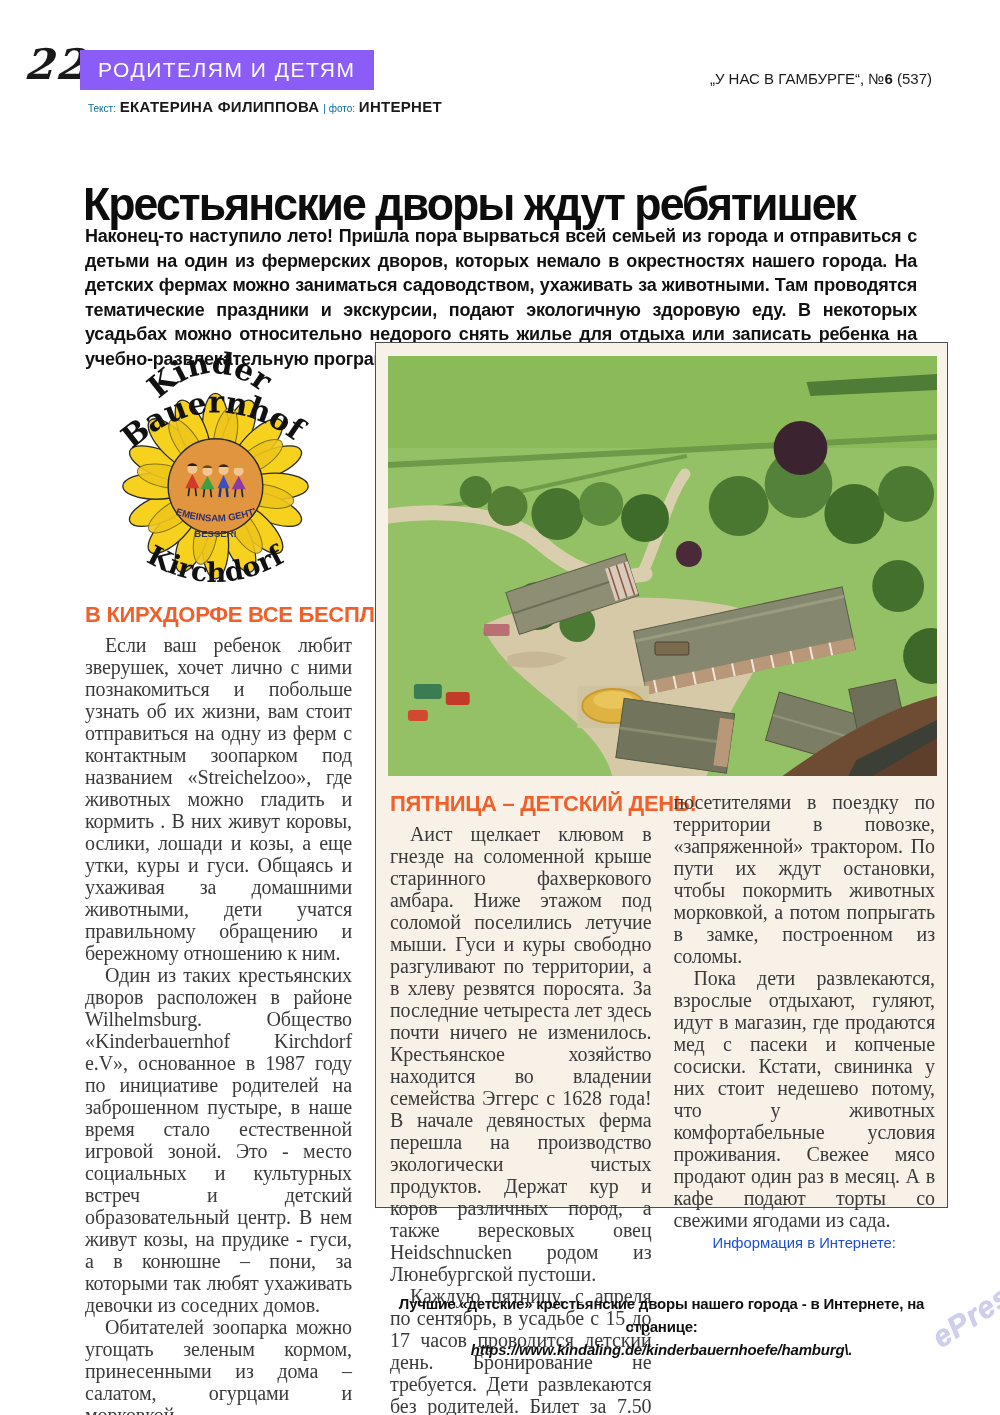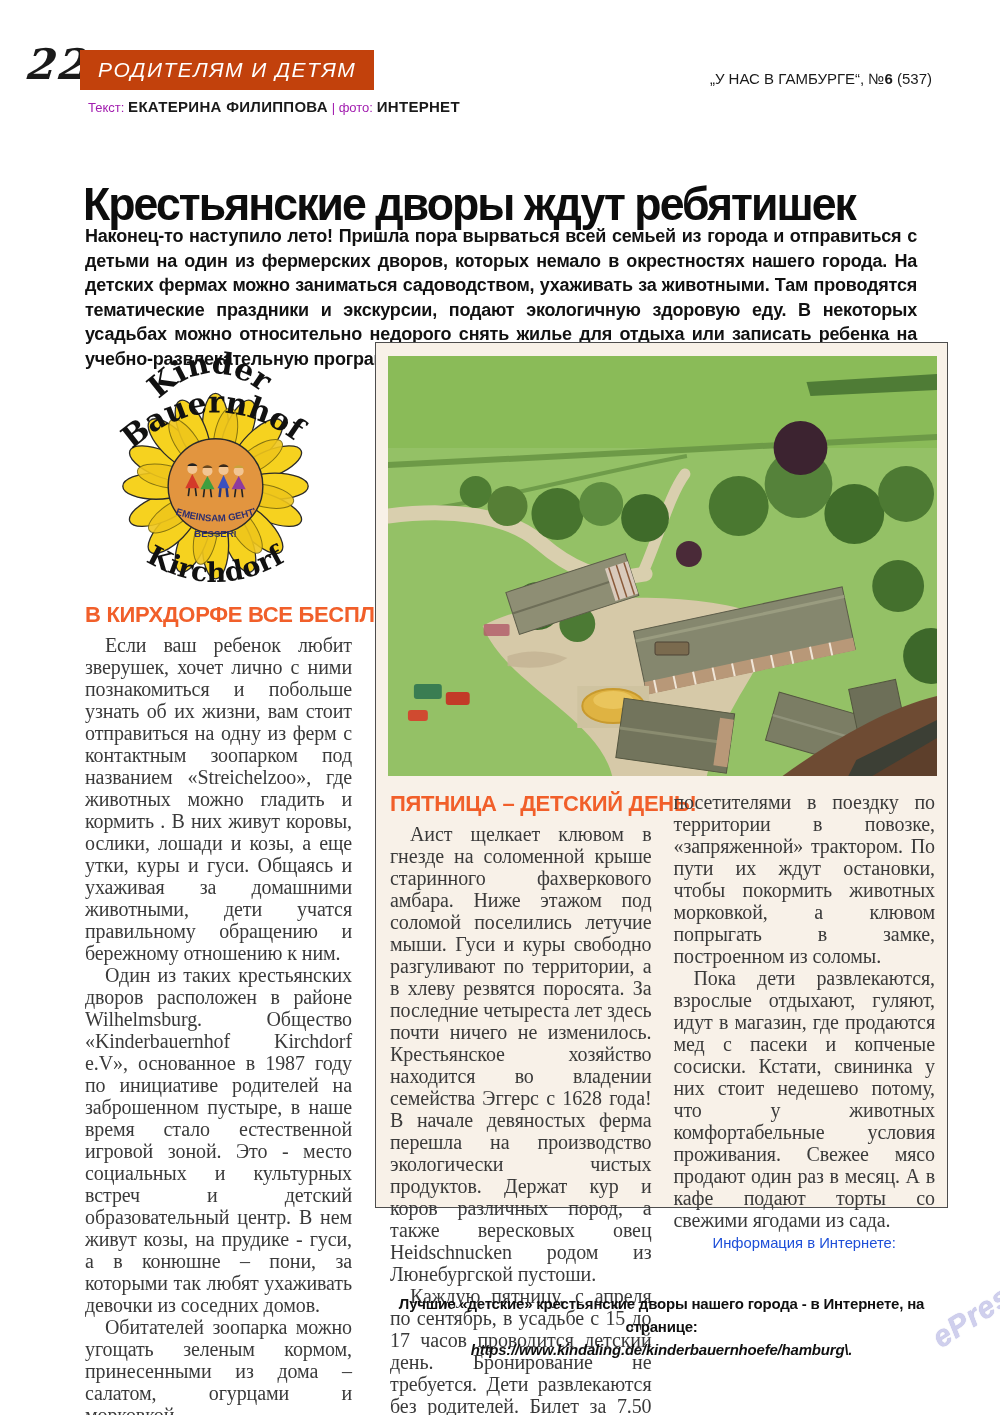--- a/index.html
+++ b/index.html
@@ -9,31 +9,31 @@
     font-family:"Liberation Sans",sans-serif;color:#2e2e2e;
   }
   
   .page-number{
     position:absolute;left:28px;top:40px;
     font-family:"DejaVu Serif",serif;font-style:italic;font-weight:bold;
     font-size:42px;color:#1a1a1a;letter-spacing:2px;transform:skewX(-6deg);
   }
   .section-banner{
     position:absolute;left:80px;top:50px;height:40px;
-    background:#c2410c;color:#ffffff;display:flex;align-items:center;
-    padding:0 18px;font-size:21px;letter-spacing:1.5px;font-weight:400;font-style:italic;
+    background:#8b5cf6;color:#ffffff;display:flex;align-items:center;
+    padding:0 18px;font-size:21px;letter-spacing:1.5px;font-weight:400;
   }
   .issue-line{
     position:absolute;right:68px;top:70px;font-size:15px;color:#1a1a1a;
   }
   .issue-line b{font-weight:bold;}
   .credit-line{
     position:absolute;left:88px;top:98px;font-size:13.5px;color:#1a1a1a;
   }
-  .credit-line .small{font-size:13px;color:#a21caf;}
+  .credit-line .small{font-size:10px;color:#0369a1;}
   .credit-line .bold{font-weight:bold;font-size:15px;letter-spacing:.3px;}
   
   .headline{
     position:absolute;left:83px;top:146px;width:860px;
     font-size:46px;font-weight:bold;color:#0d0d0d;letter-spacing:-2px;
     transform:scaleX(.97);transform-origin:left top;white-space:nowrap;
   }
   .lead{
     position:absolute;left:85px;top:206px;width:832px;
     font-weight:bold;font-size:18px;line-height:24.5px;color:#111;
@@ -322,21 +322,21 @@
       <rect x="268" y="286" width="34" height="13" rx="2" fill="#7a6a4e" stroke="#4d4234" stroke-width="1"></rect>
     </svg>
 
     <div class="box-cols">
       <div class="box-col">
         <h2 class="col-heading">ПЯТНИЦА – ДЕТСКИЙ ДЕНЬ!</h2>
         <p class="body-par">Аист щелкает клювом в гнезде на соломенной крыше старинного фахверкового амбара. Ниже этажом под соломой поселились летучие мыши. Гуси и куры свободно разгуливают по территории, а в хлеву резвятся поросята. За последние четыреста лет здесь почти ничего не изменилось. Крестьянское хозяйство находится во владении семейства Эггерс с 1628 года! В начале девяностых ферма перешла на производство экологически чистых продуктов. Держат кур и коров различных пород, а также вересковых овец  Heidschnucken родом из Люнебургской пустоши.</p>
         <p class="body-par">Каждую пятницу, с апреля по сентябрь, в усадьбе  с 15 до 17 часов проводится детский день. Бронирование не требуется. Дети развлекаются без родителей. Билет за 7.50 для ребенка нужно купить в местном кафе, после этого он отправляется вместе с другими юными</p>
       </div>
       <div class="box-col">
-        <p class="body-par noindent">посетителями в поездку по территории в повозке, «запряженной» трактором. По пути их ждут остановки, чтобы покормить животных морковкой, а клювом попрыгать в замке, построенном из соломы.</p>
+        <p class="body-par noindent">посетителями в поездку по территории в повозке, «запряженной» трактором. По пути их ждут остановки, чтобы покормить животных морковкой, а потом попрыгать в замке, построенном из соломы.</p>
         <p class="body-par">Пока дети развлекаются, взрослые отдыхают, гуляют, идут в магазин, где продаются мед с пасеки и копченые сосиски. Кстати, свининка у них стоит недешево потому, что у животных комфортабельные условия проживания. Свежее мясо продают один раз в месяц. А в кафе подают торты со свежими ягодами из сада.</p>
         <p class="info-label">Информация в Интернете:</p>
 
       </div>
     </div>
   </div>
 
   <div class="footer-note">
     <div>Лучшие «детские» крестьянские дворы нашего города - в Интернете, на странице:</div>
     <div class="url">https://www.kindaling.de/kinderbauernhoefe/hamburg\.</div>

